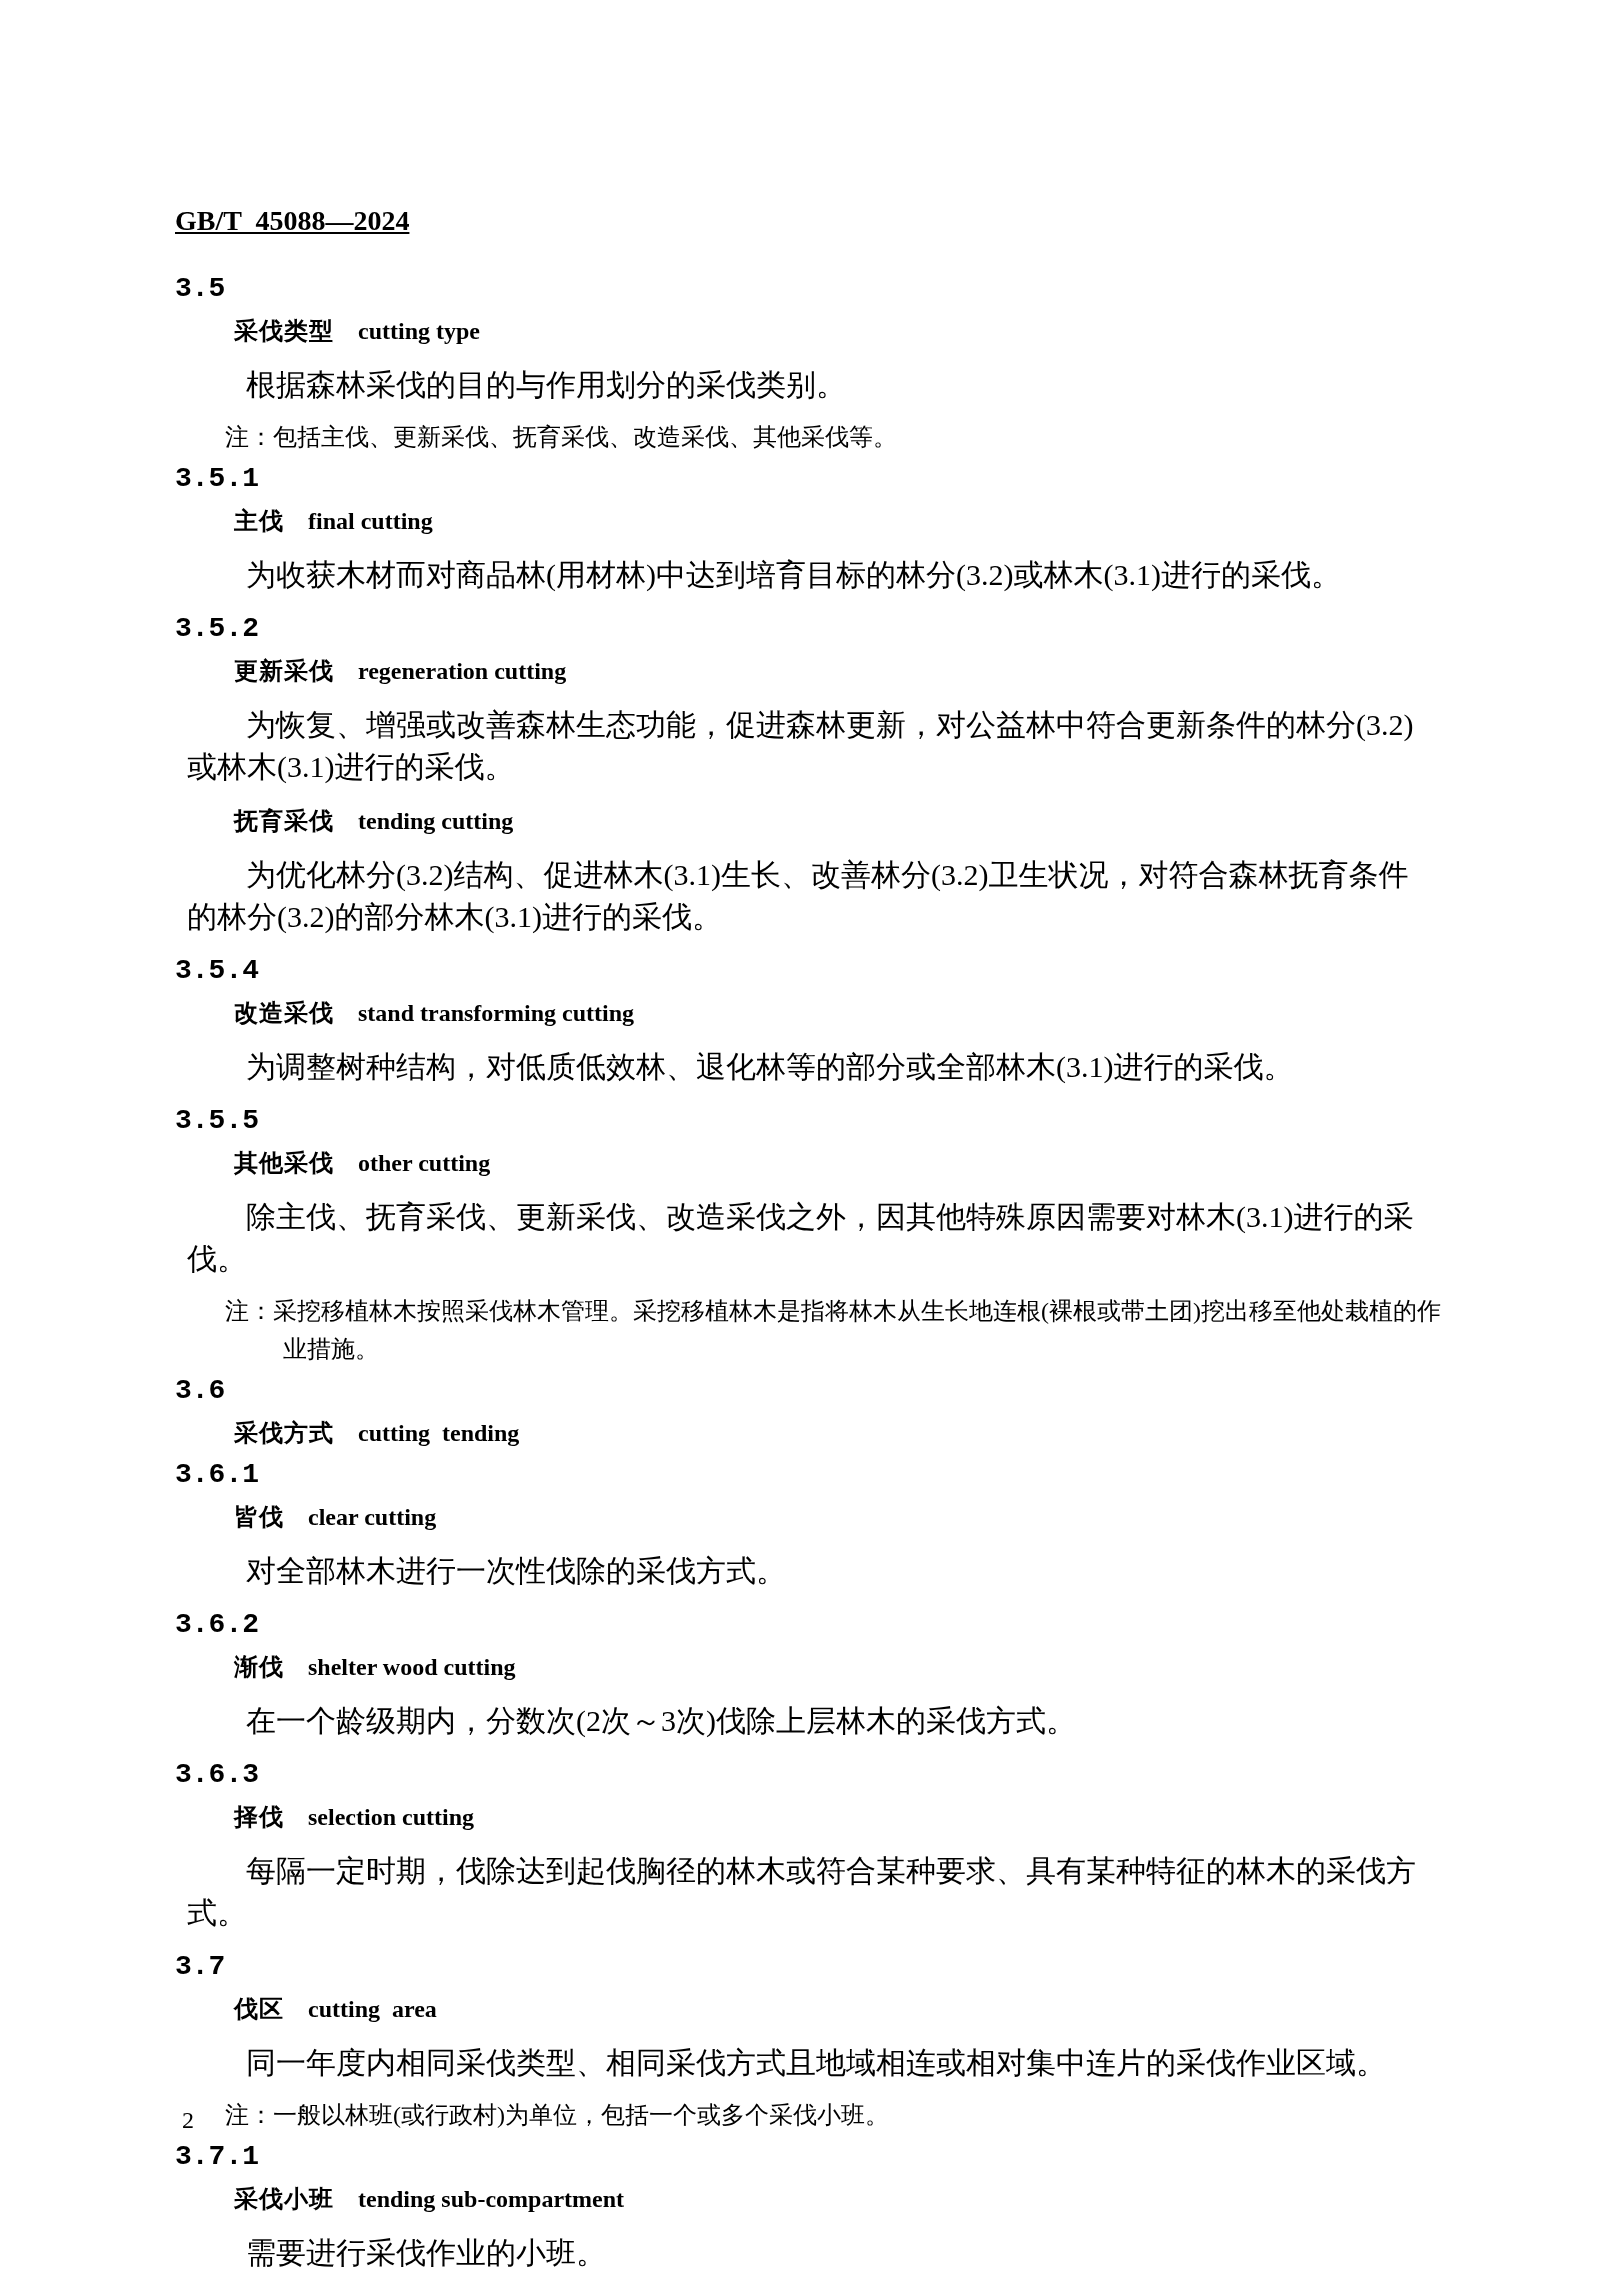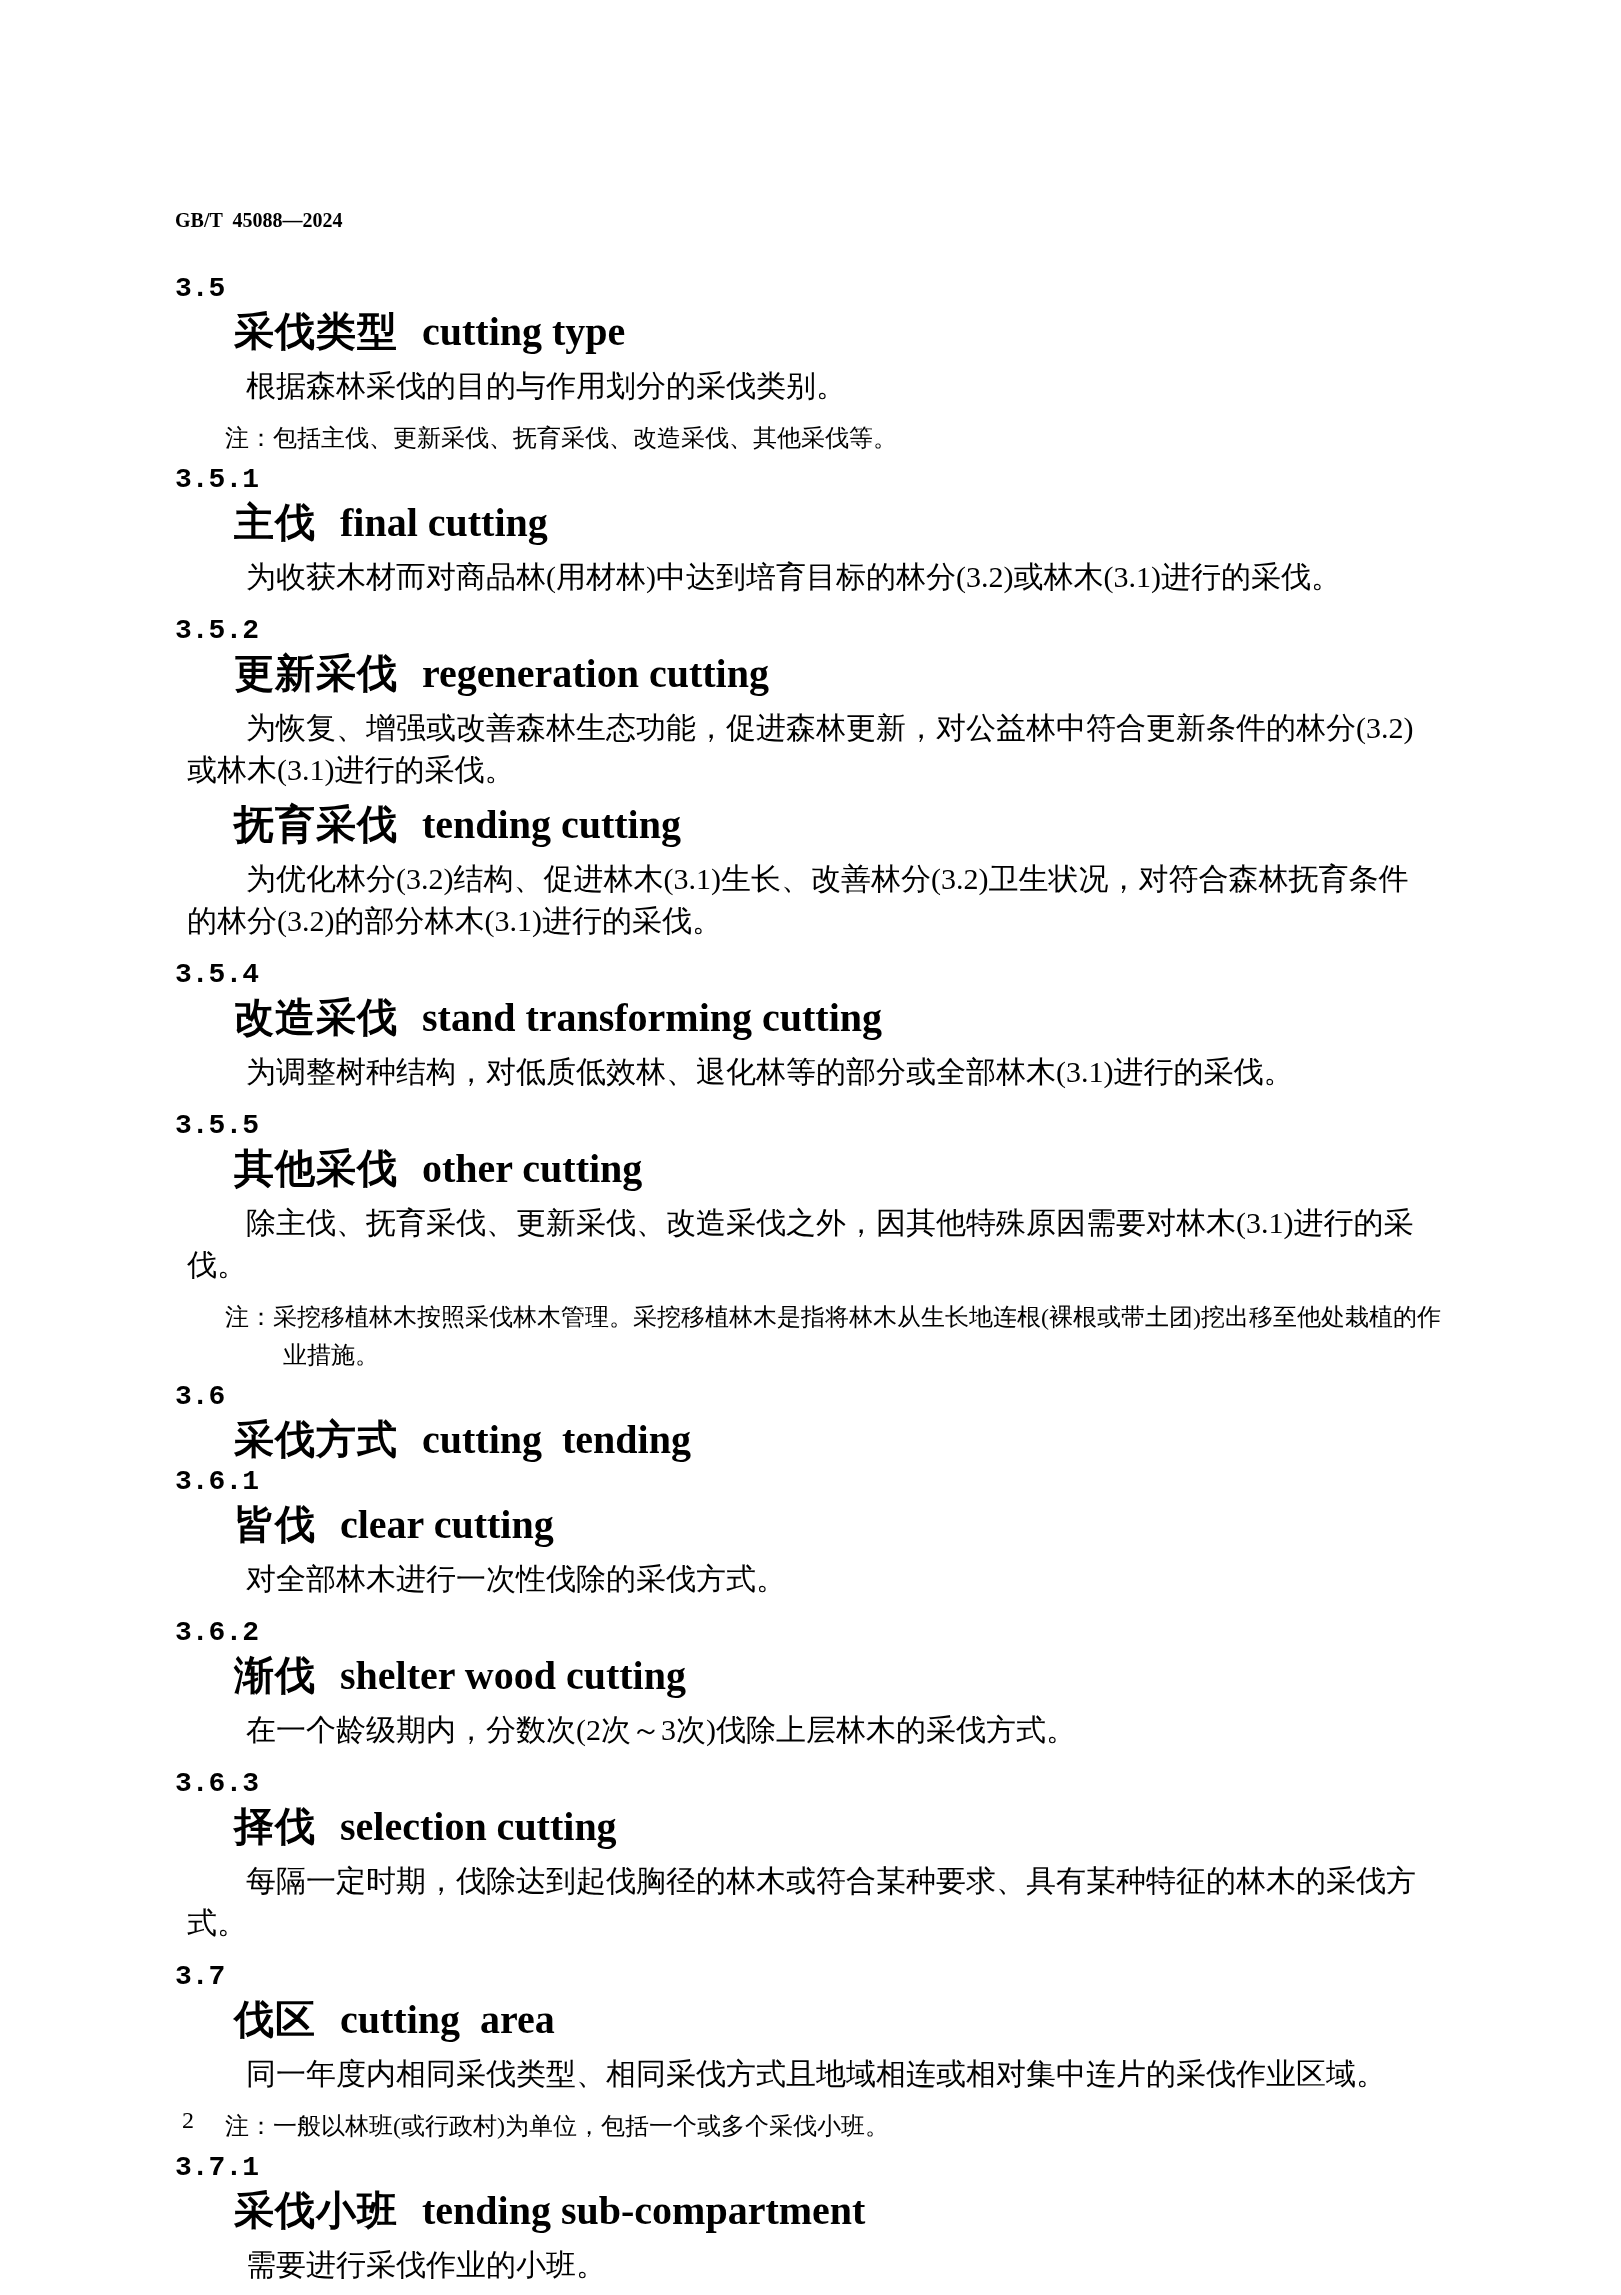--- a/index.html
+++ b/index.html
@@ -6,32 +6,33 @@
   body {
     width:1622px; height:2295px;
     background:#ffffff; color:#000;
     position:relative;
     font-family:"Liberation Serif","DejaVu Serif",serif;
   }
   .content {
     position:absolute; left:175px; top:199px; width:1274px;
   }
   .std-header {
-    font-weight:bold; font-size:20px; line-height:43px;
+    font-weight:bold; font-size:28px; line-height:43px;
     white-space:pre-wrap; margin:0 0 26px 0;
     font-family:"Liberation Serif","DejaVu Serif",serif;
+    text-decoration:underline;
   }
   .entry { margin:0; }
   .sec-num {
     font-weight:bold; font-size:28px; line-height:42px;
     font-family:Liberation Mono, monospace;
   }
   .term-line {
     line-height:42px; padding-left:59px;
-    font-size:40px; font-weight:bold;
+    font-size:24px; font-weight:bold;
   }
   .term-zh {
     font-family:"Liberation Sans","DejaVu Sans",sans-serif;
     letter-spacing:1px;
   }
   .term-en {
     font-family:"Liberation Serif","DejaVu Serif",serif;
     white-space:pre-wrap; margin-left:24px;
   }
   .definition {

